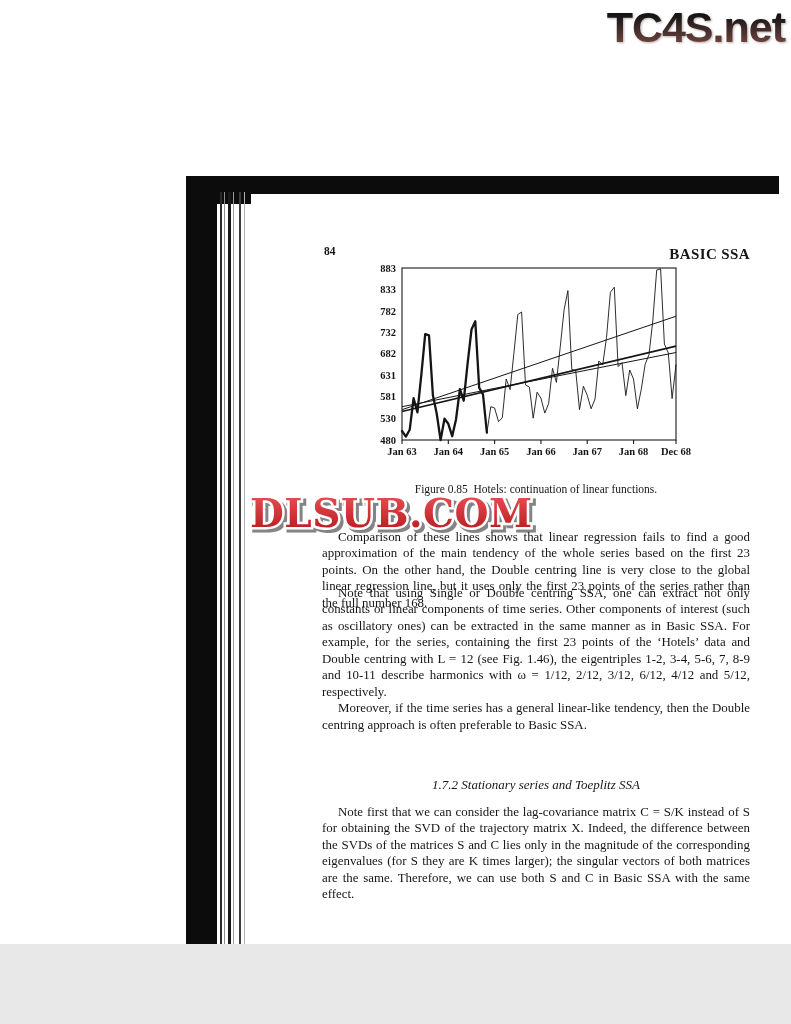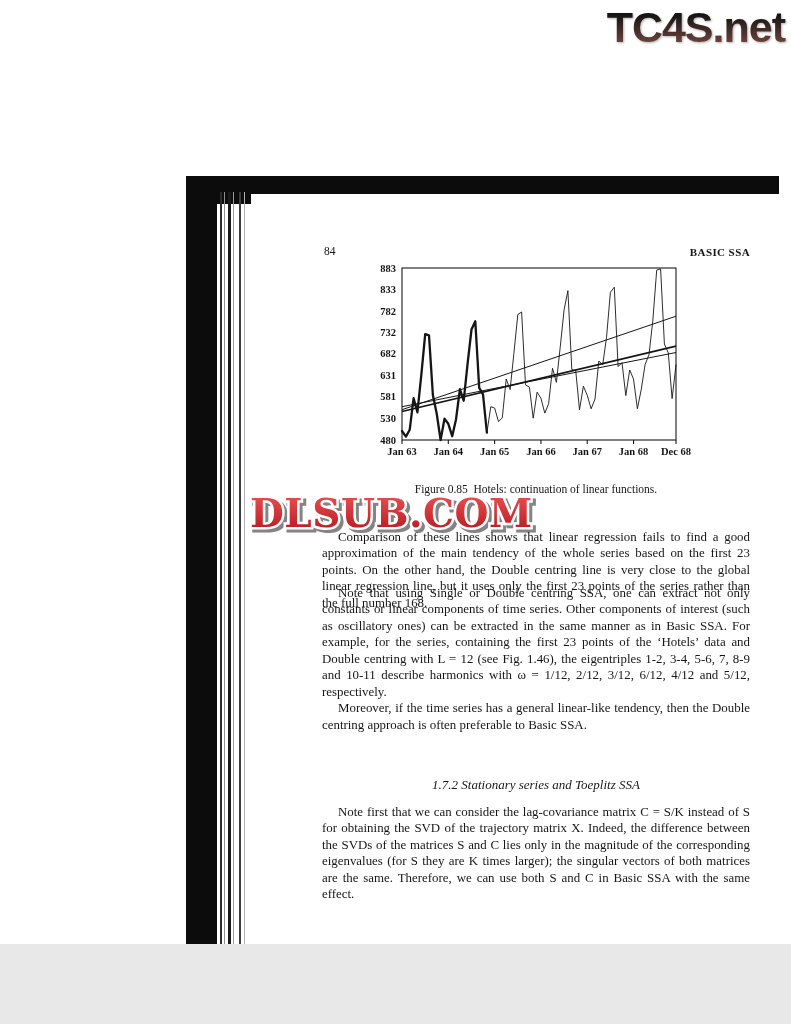--- a/index.html
+++ b/index.html
@@ -2,23 +2,23 @@
 <html style="--ink: #161616; --dlsub-red-top: #ef5458; --dlsub-red-bottom: #b2161b; --traders-red-top: #d4686b; --traders-red-bottom: #ab2f34; --tc4s-top: #141414; --tc4s-bottom: #865148;"><head>
 <meta charset="utf-8">
 <style>
   html,body{margin:0;padding:0;background:#e8e8e8;}
   .page{position:relative;width:791px;height:944px;background:#ffffff;overflow:hidden;
         font-family:"Liberation Serif",serif;color:var(--ink,#161616);}
   
   .bar{position:absolute;background:#0c0c0c;}
   .streak{position:absolute;top:192px;height:814px;}
   
-  .pgnum{position:absolute;left:324px;top:245px;font-size:11.5px;font-weight:normal;}
+  .pgnum{position:absolute;left:324px;top:245px;font-size:11.5px;font-weight:bold;}
   .runhead{position:absolute;left:550px;top:246px;width:200px;text-align:right;
-           font-size:11px;font-weight:bold;letter-spacing:.4px;}
+           font-size:15px;font-weight:bold;letter-spacing:.4px;}
   
   #hotels-chart{position:absolute;left:378px;top:260px;}
   #hotels-chart text.ticklab{font-family:"Liberation Serif",serif;font-size:10.5px;font-weight:bold;fill:#141414;}
   #hotels-chart .axis{fill:none;stroke:#1a1a1a;stroke-width:1.1px;}
   #hotels-chart .series{fill:none;stroke:#151515;stroke-linejoin:round;stroke-linecap:round;}
   #hotels-chart .thick{stroke-width:2.3px;}
   #hotels-chart .thin{stroke-width:.9px;}
   #hotels-chart .trend{stroke:#151515;fill:none;}
   #hotels-chart .t0{stroke-width:1px;}
   #hotels-chart .t1{stroke-width:1px;}

